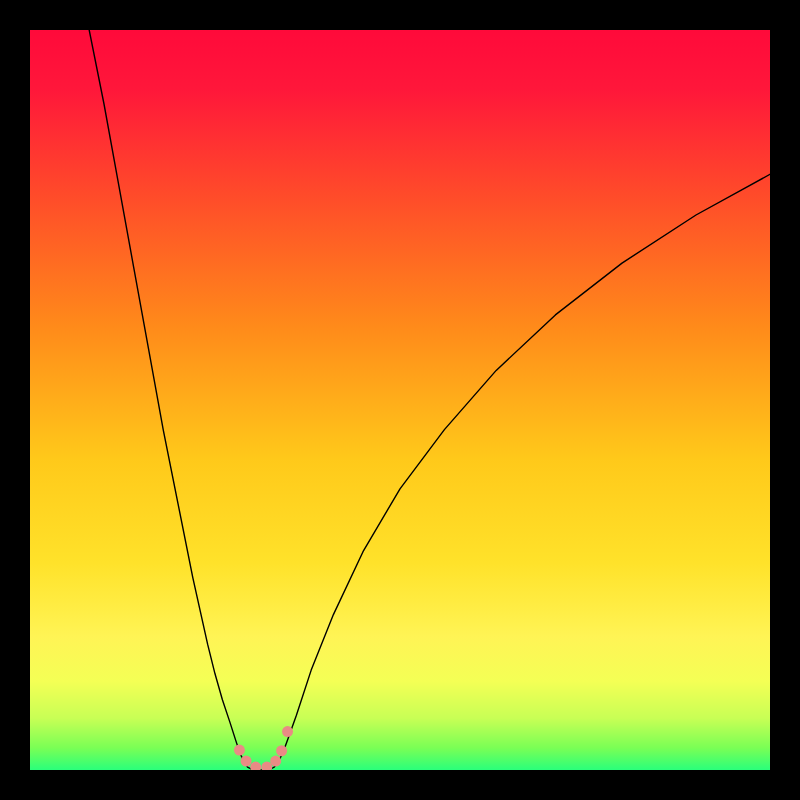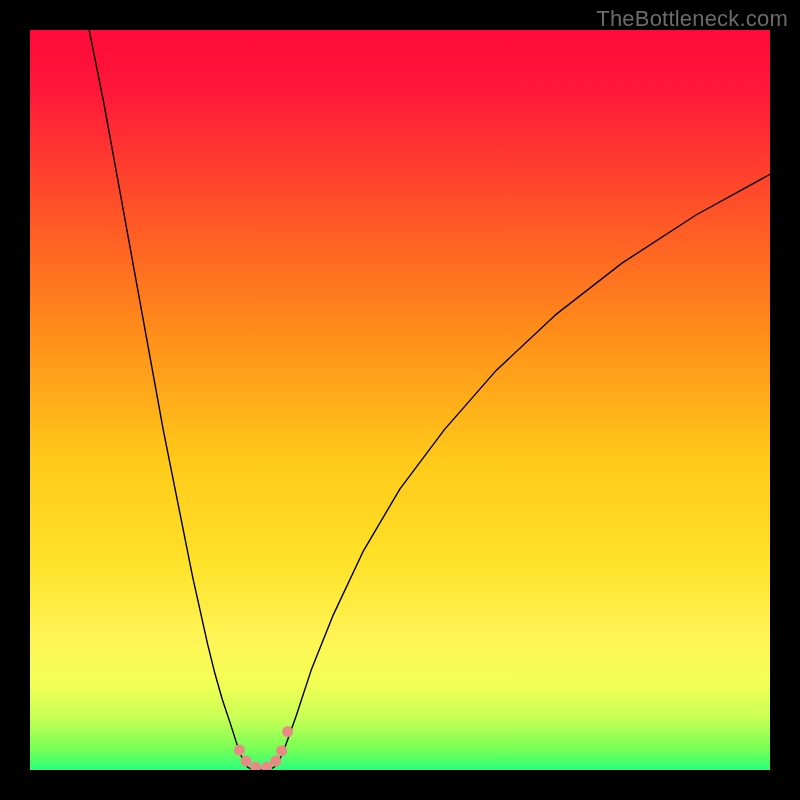--- a/index.html
+++ b/index.html
@@ -35,21 +35,20 @@
     font-size: 22px;
     font-weight: 500;
     color: #6b6b6b;
     letter-spacing: 0.2px;
   }
 </style>
 </head>
 <body>
 
 <div class="frame">
-  <div class="watermark">TheBottleneck.com</div>
   <div class="plot-area">
     <svg class="gradient" viewBox="0 0 740 740" preserveAspectRatio="none">
       <defs>
         <linearGradient id="bg" x1="0" y1="0" x2="0" y2="1">
             <stop offset="0%" stop-color="#ff0a3a"></stop>
             <stop offset="8%" stop-color="#ff173a"></stop>
             <stop offset="22%" stop-color="#ff4a2a"></stop>
             <stop offset="40%" stop-color="#ff8a1a"></stop>
             <stop offset="57.99999999999999%" stop-color="#ffc91a"></stop>
             <stop offset="72%" stop-color="#ffe22a"></stop>

